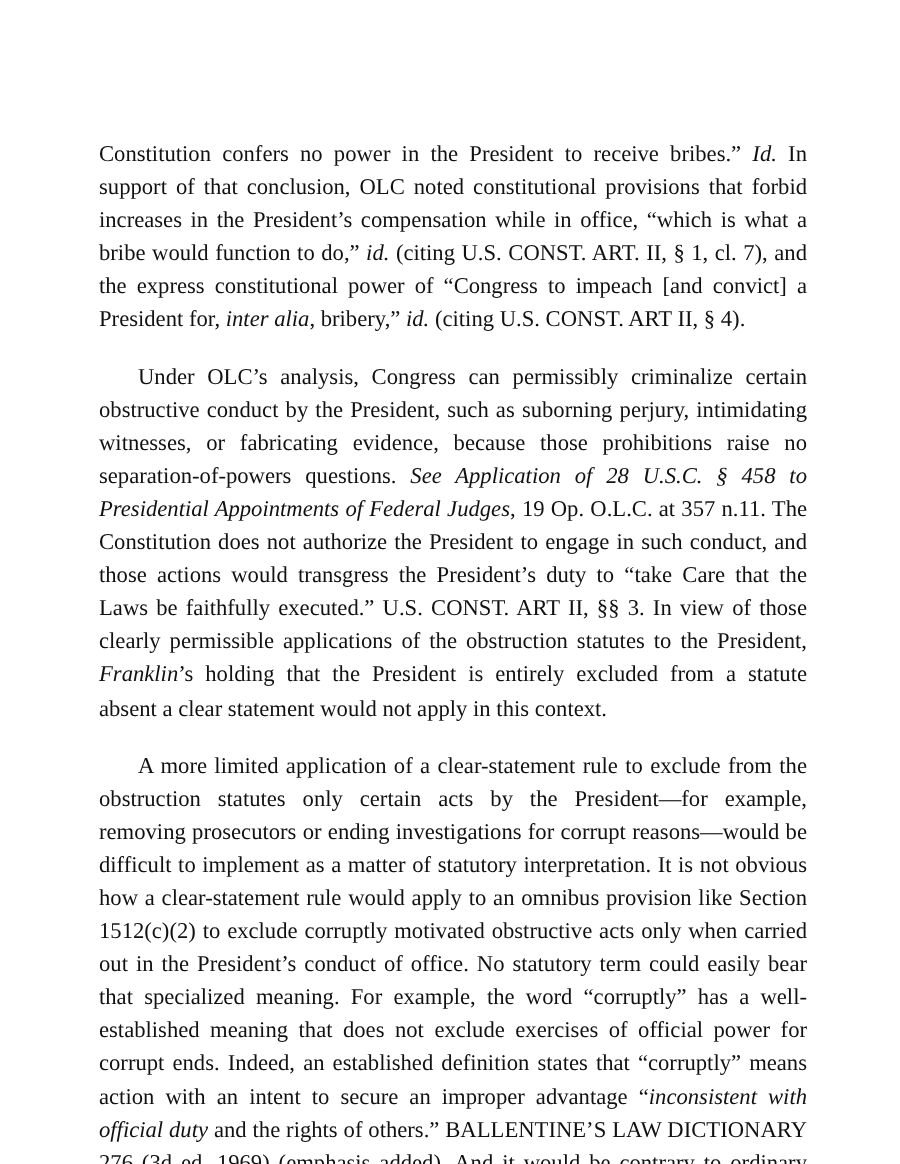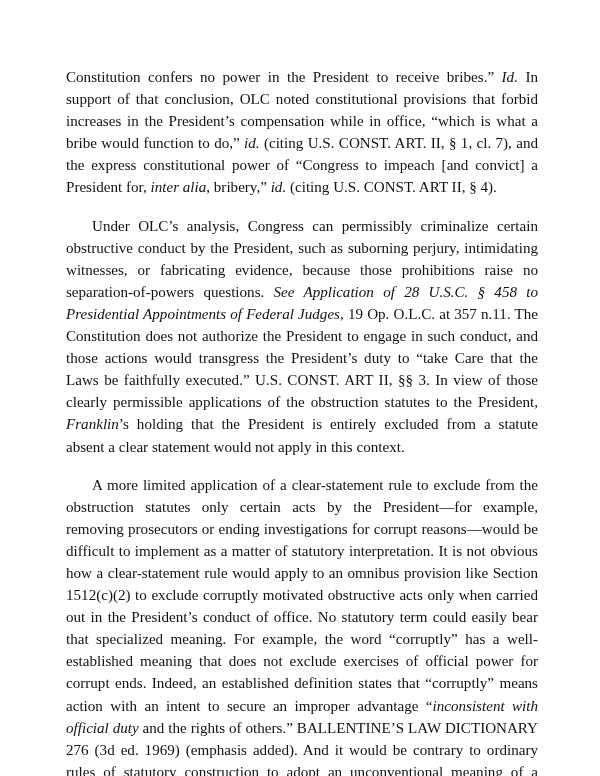--- a/index.html
+++ b/index.html
@@ -14,21 +14,21 @@
     font-family: "Liberation Serif", "DejaVu Serif", serif;
     color: #1a1a1a;
     -webkit-font-smoothing: antialiased;
   }
   .page {
     position: relative;
     width: 600px;
     height: 776px;
     background: #ffffff;
     box-sizing: border-box;
-    padding: 66px 62px 0 66px;
+    padding: 92px 62px 0 66px;
   }
   .body-text {
     font-size: 15.1px;
     line-height: 22.1px;
     text-align: justify;
     text-justify: inter-word;
     color: #111111;
   }
   .para {
     margin: 0;

